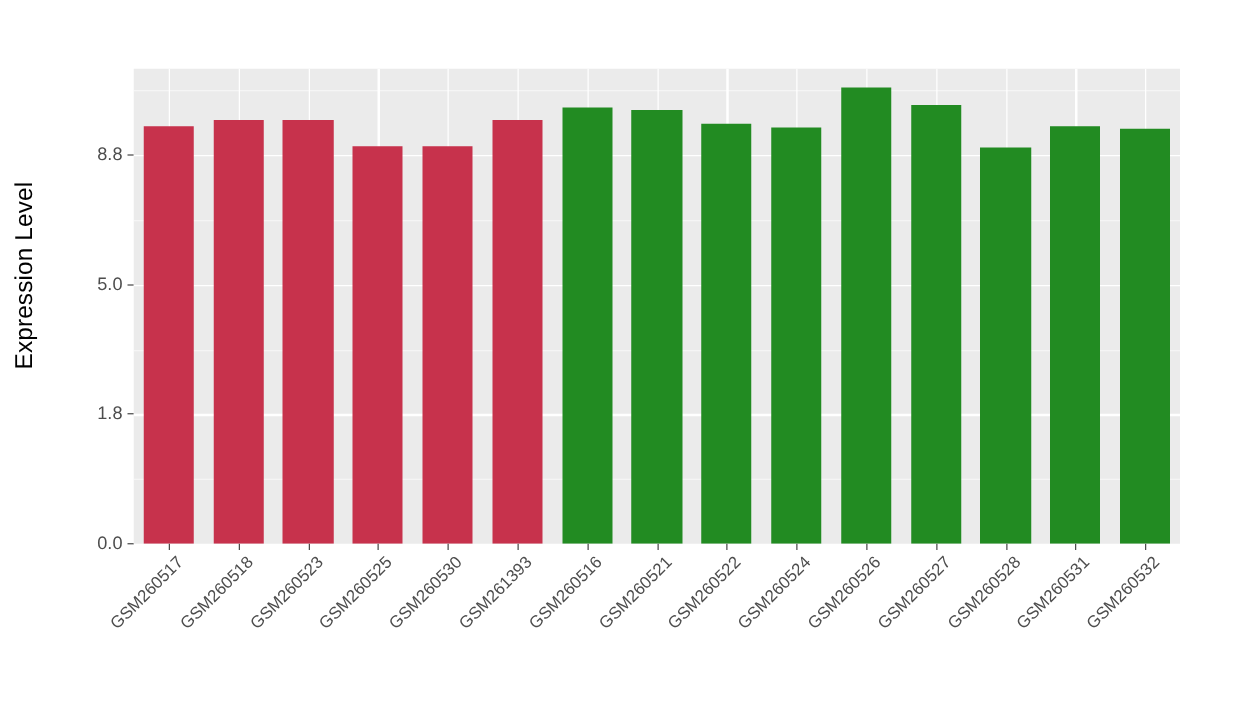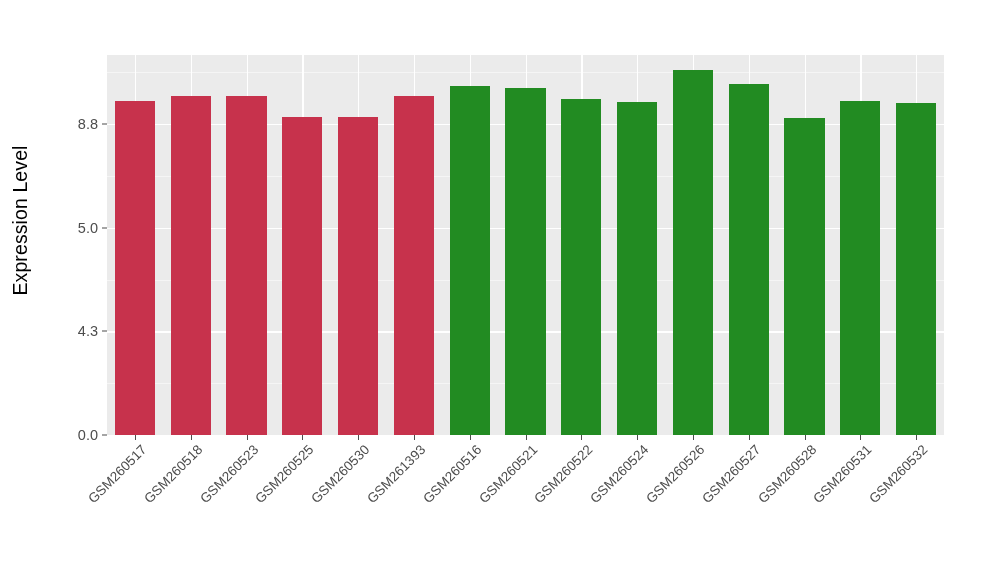--- a/index.html
+++ b/index.html
@@ -136,21 +136,21 @@
 
 <div id="chart-root">
 
   <div id="y-axis-title">
     <span>Expression Level</span>
   </div>
 
   <div id="y-axis-labels">
       <div class="y-tick-label" style="top: 435px;">0.0</div>
       <div class="y-tick-mark" style="top: 435px;"></div>
-      <div class="y-tick-label" style="top: 331.4px;">4.3</div>
+      <div class="y-tick-label" style="top: 331.4px;">1.8</div>
       <div class="y-tick-mark" style="top: 331.4px;"></div>
       <div class="y-tick-label" style="top: 227.8px; margin-left: 24px;">5.0</div>
       <div class="y-tick-mark" style="top: 227.8px;"></div>
       <div class="y-tick-label" style="top: 124.2px;">8.8</div>
       <div class="y-tick-mark" style="top: 124.2px;"></div>
     </div>
 
   <div id="panel">
       <div class="grid-minor-h" style="top: 328.2px;"></div>
       <div class="grid-minor-h" style="top: 224.6px;"></div>

